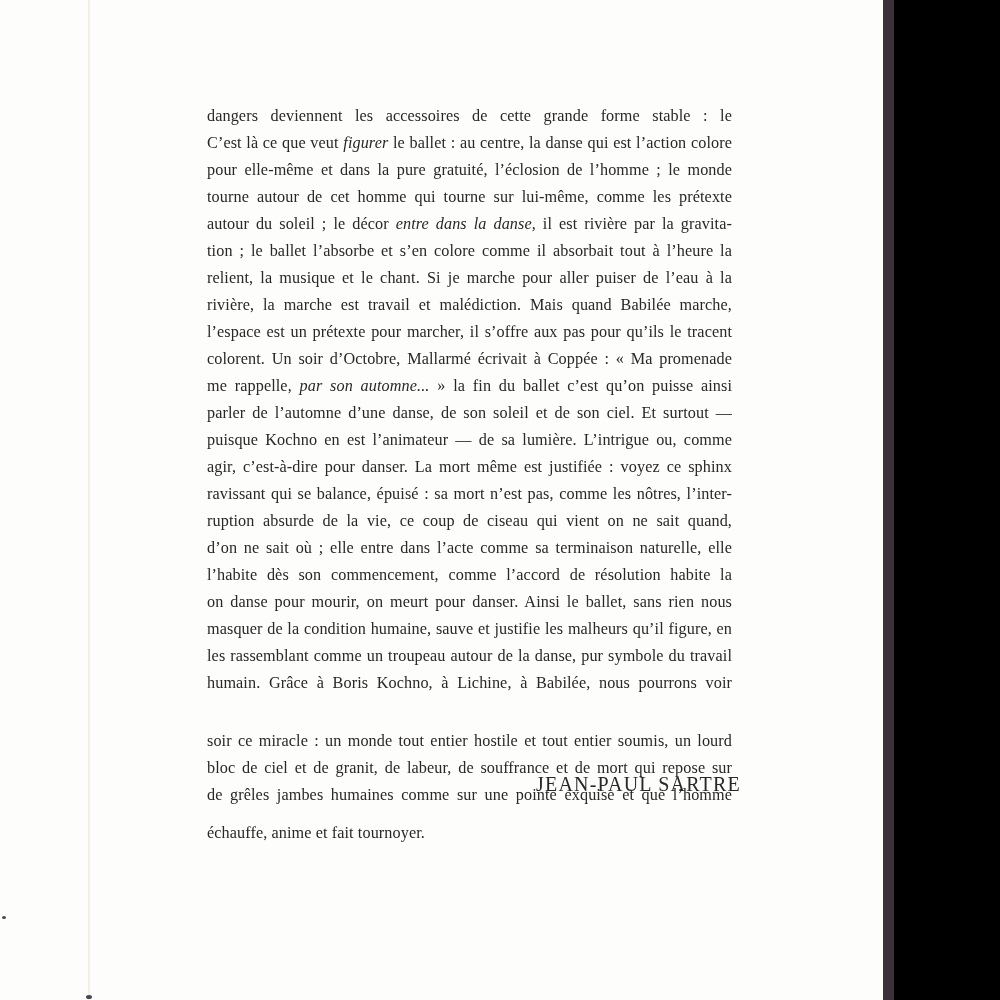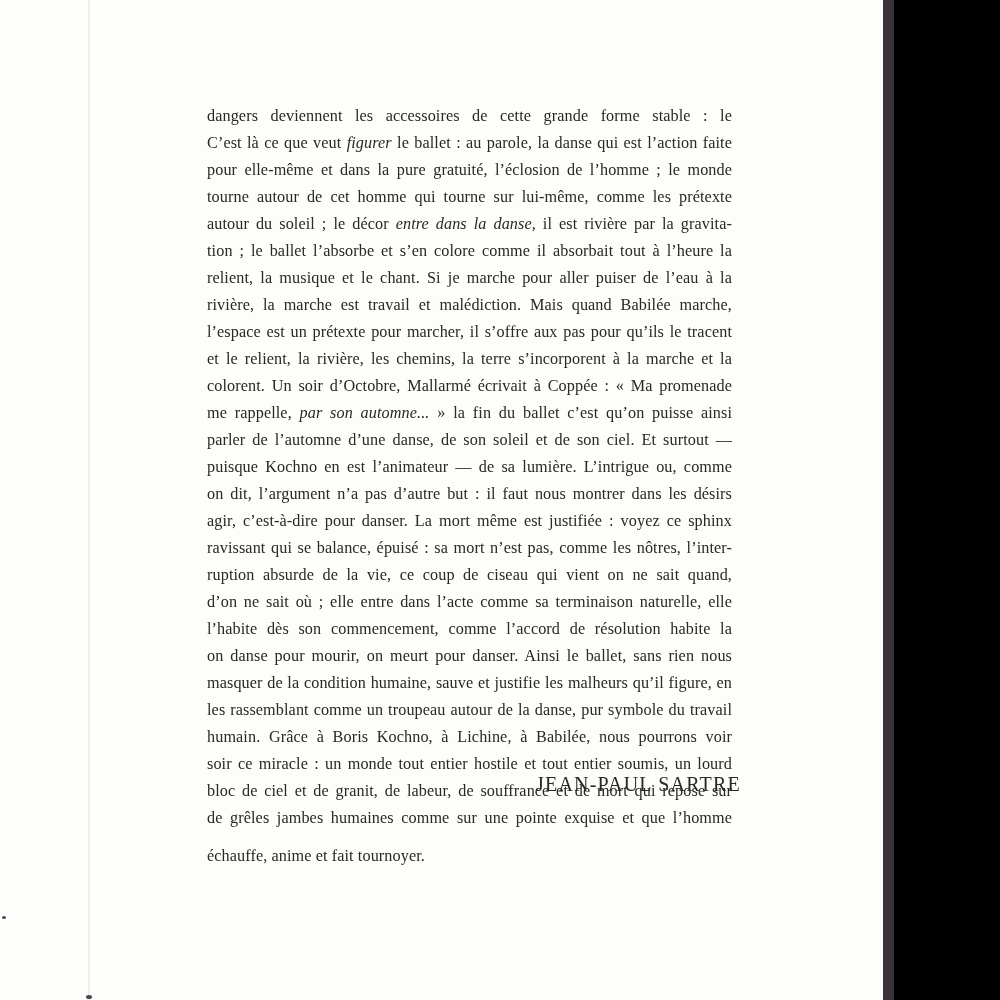--- a/index.html
+++ b/index.html
@@ -98,21 +98,21 @@
   <div class="page">
     <div class="fold-line"></div>
     <div class="speck" style="left:2px; top:916px; width:4px; height:3px;"></div>
     <div class="speck" style="left:86px; top:995px; width:6px; height:4px;"></div>
 
     <div class="text-block" id="text-block">
         <div class="line">
           <span class="line-inner" style="white-space: normal; display: block; overflow: hidden; height: 27px;"><span>dangers deviennent les accessoires de cette grande forme stable : le mouvement.</span></span>
         </div>
         <div class="line">
-          <span class="line-inner" style="white-space: normal; display: block; overflow: hidden; height: 27px;"><span>C’est là ce que veut </span><em>figurer</em><span> le ballet : au parole, la danse qui est l’action faite</span></span>
+          <span class="line-inner" style="white-space: normal; display: block; overflow: hidden; height: 27px;"><span>C’est là ce que veut </span><em>figurer</em><span> le ballet : au centre, la danse qui est l’action colore</span></span>
         </div>
         <div class="line">
           <span class="line-inner" style="white-space: normal; display: block; overflow: hidden; height: 27px;"><span>pour elle-même et dans la pure gratuité, l’éclosion de l’homme ; le monde</span></span>
         </div>
         <div class="line">
           <span class="line-inner" style="white-space: normal; display: block; overflow: hidden; height: 27px;"><span>tourne autour de cet homme qui tourne sur lui-même, comme les prétexte</span></span>
         </div>
         <div class="line">
           <span class="line-inner" style="white-space: normal; display: block; overflow: hidden; height: 27px;"><span>autour du soleil ; le décor </span><em>entre dans la danse,</em><span> il est rivière par la gravita-</span></span>
         </div>
@@ -122,36 +122,30 @@
         <div class="line">
           <span class="line-inner" style="white-space: normal; display: block; overflow: hidden; height: 27px;"><span>relient, la musique et le chant. Si je marche pour aller puiser de l’eau à la</span></span>
         </div>
         <div class="line">
           <span class="line-inner" style="white-space: normal; display: block; overflow: hidden; height: 27px;"><span>rivière, la marche est travail et malédiction. Mais quand Babilée marche,</span></span>
         </div>
         <div class="line">
           <span class="line-inner" style="white-space: normal; display: block; overflow: hidden; height: 27px;"><span>l’espace est un prétexte pour marcher, il s’offre aux pas pour qu’ils le tracent</span></span>
         </div>
         <div class="line">
-          <span class="line-inner" style="white-space: normal; display: block; overflow: hidden; height: 27px;"><span>et le relient, la rivière, les chemins, la terre s’incorporent à la marche et la</span></span>
-        </div>
-        <div class="line">
           <span class="line-inner" style="white-space: normal; display: block; overflow: hidden; height: 27px;"><span>colorent. Un soir d’Octobre, Mallarmé écrivait à Coppée : « Ma promenade</span></span>
         </div>
         <div class="line">
           <span class="line-inner" style="white-space: normal; display: block; overflow: hidden; height: 27px;"><span>me rappelle, </span><em>par son automne...</em><span> » la fin du ballet c’est qu’on puisse ainsi</span></span>
         </div>
         <div class="line">
           <span class="line-inner" style="white-space: normal; display: block; overflow: hidden; height: 27px;"><span>parler de l’automne d’une danse, de son soleil et de son ciel. Et surtout —</span></span>
         </div>
         <div class="line">
           <span class="line-inner" style="white-space: normal; display: block; overflow: hidden; height: 27px; font-family: Liberation Serif, serif;"><span>puisque Kochno en est l’animateur — de sa lumière. L’intrigue ou, comme</span></span>
-        </div>
-        <div class="line">
-          <span class="line-inner" style="white-space: normal; display: block; overflow: hidden; height: 27px;"><span>on dit, l’argument n’a pas d’autre but : il faut nous montrer dans les désirs</span></span>
         </div>
         <div class="line">
           <span class="line-inner" style="white-space: normal; display: block; overflow: hidden; height: 27px;"><span>agir, c’est-à-dire pour danser. La mort même est justifiée : voyez ce sphinx</span></span>
         </div>
         <div class="line">
           <span class="line-inner" style="white-space: normal; display: block; overflow: hidden; height: 27px;"><span>ravissant qui se balance, épuisé : sa mort n’est pas, comme les nôtres, l’inter-</span></span>
         </div>
         <div class="line">
           <span class="line-inner" style="white-space: normal; display: block; overflow: hidden; height: 27px;"><span>ruption absurde de la vie, ce coup de ciseau qui vient on ne sait quand,</span></span>
         </div>
@@ -167,21 +161,21 @@
         <div class="line">
           <span class="line-inner" style="white-space: normal; display: block; overflow: hidden; height: 27px;"><span>masquer de la condition humaine, sauve et justifie les malheurs qu’il figure, en</span></span>
         </div>
         <div class="line">
           <span class="line-inner" style="white-space: normal; display: block; overflow: hidden; height: 27px;"><span>les rassemblant comme un troupeau autour de la danse, pur symbole du travail</span></span>
         </div>
         <div class="line">
           <span class="line-inner" style="white-space: normal; display: block; overflow: hidden; height: 27px;"><span>humain. Grâce à Boris Kochno, à Lichine, à Babilée, nous pourrons voir chaque</span></span>
         </div>
         <div class="line">
-          <span class="line-inner" style="white-space: normal; display: block; overflow: hidden; height: 27px;"><span>soir ce miracle : un monde tout entier hostile et tout entier soumis, un lourd</span></span>
+          <span class="line-inner" style="white-space: normal; display: block; overflow: hidden; height: 27px; margin-top: 31px;"><span>soir ce miracle : un monde tout entier hostile et tout entier soumis, un lourd</span></span>
         </div>
         <div class="line">
           <span class="line-inner" style="white-space: normal; display: block; overflow: hidden; height: 27px;"><span>bloc de ciel et de granit, de labeur, de souffrance et de mort qui repose sur</span></span>
         </div>
         <div class="line">
           <span class="line-inner" style="white-space: normal; display: block; overflow: hidden; height: 27px;"><span>de grêles jambes humaines comme sur une pointe exquise et que l’homme ébranle,</span></span>
         </div>
         <div class="line last">
           <span class="line-inner" style="white-space: normal; display: block; overflow: hidden; height: 27px;"><span>échauffe, anime et fait tournoyer.</span></span>
         </div>

